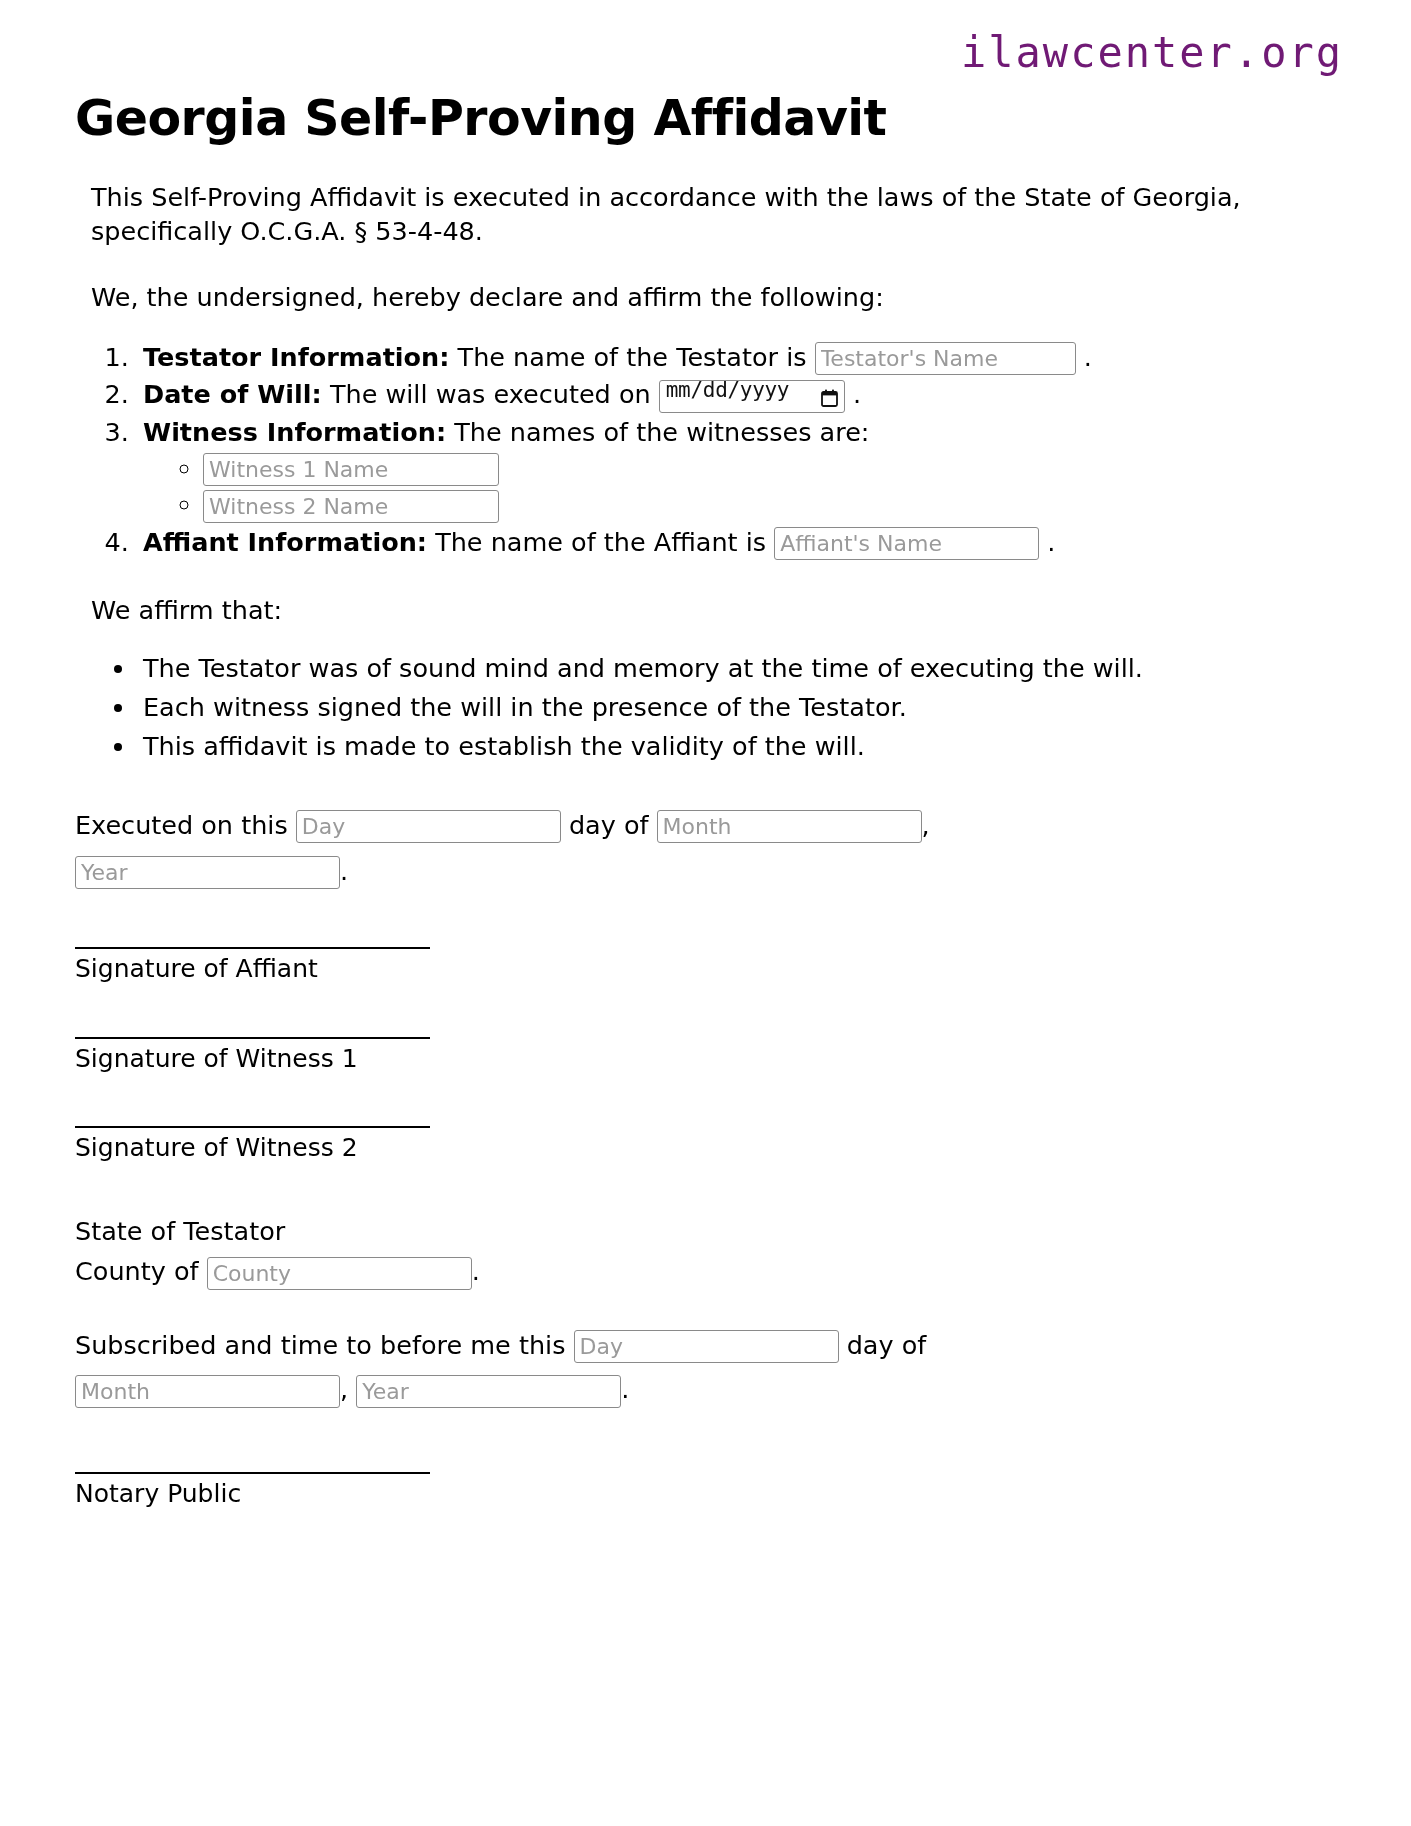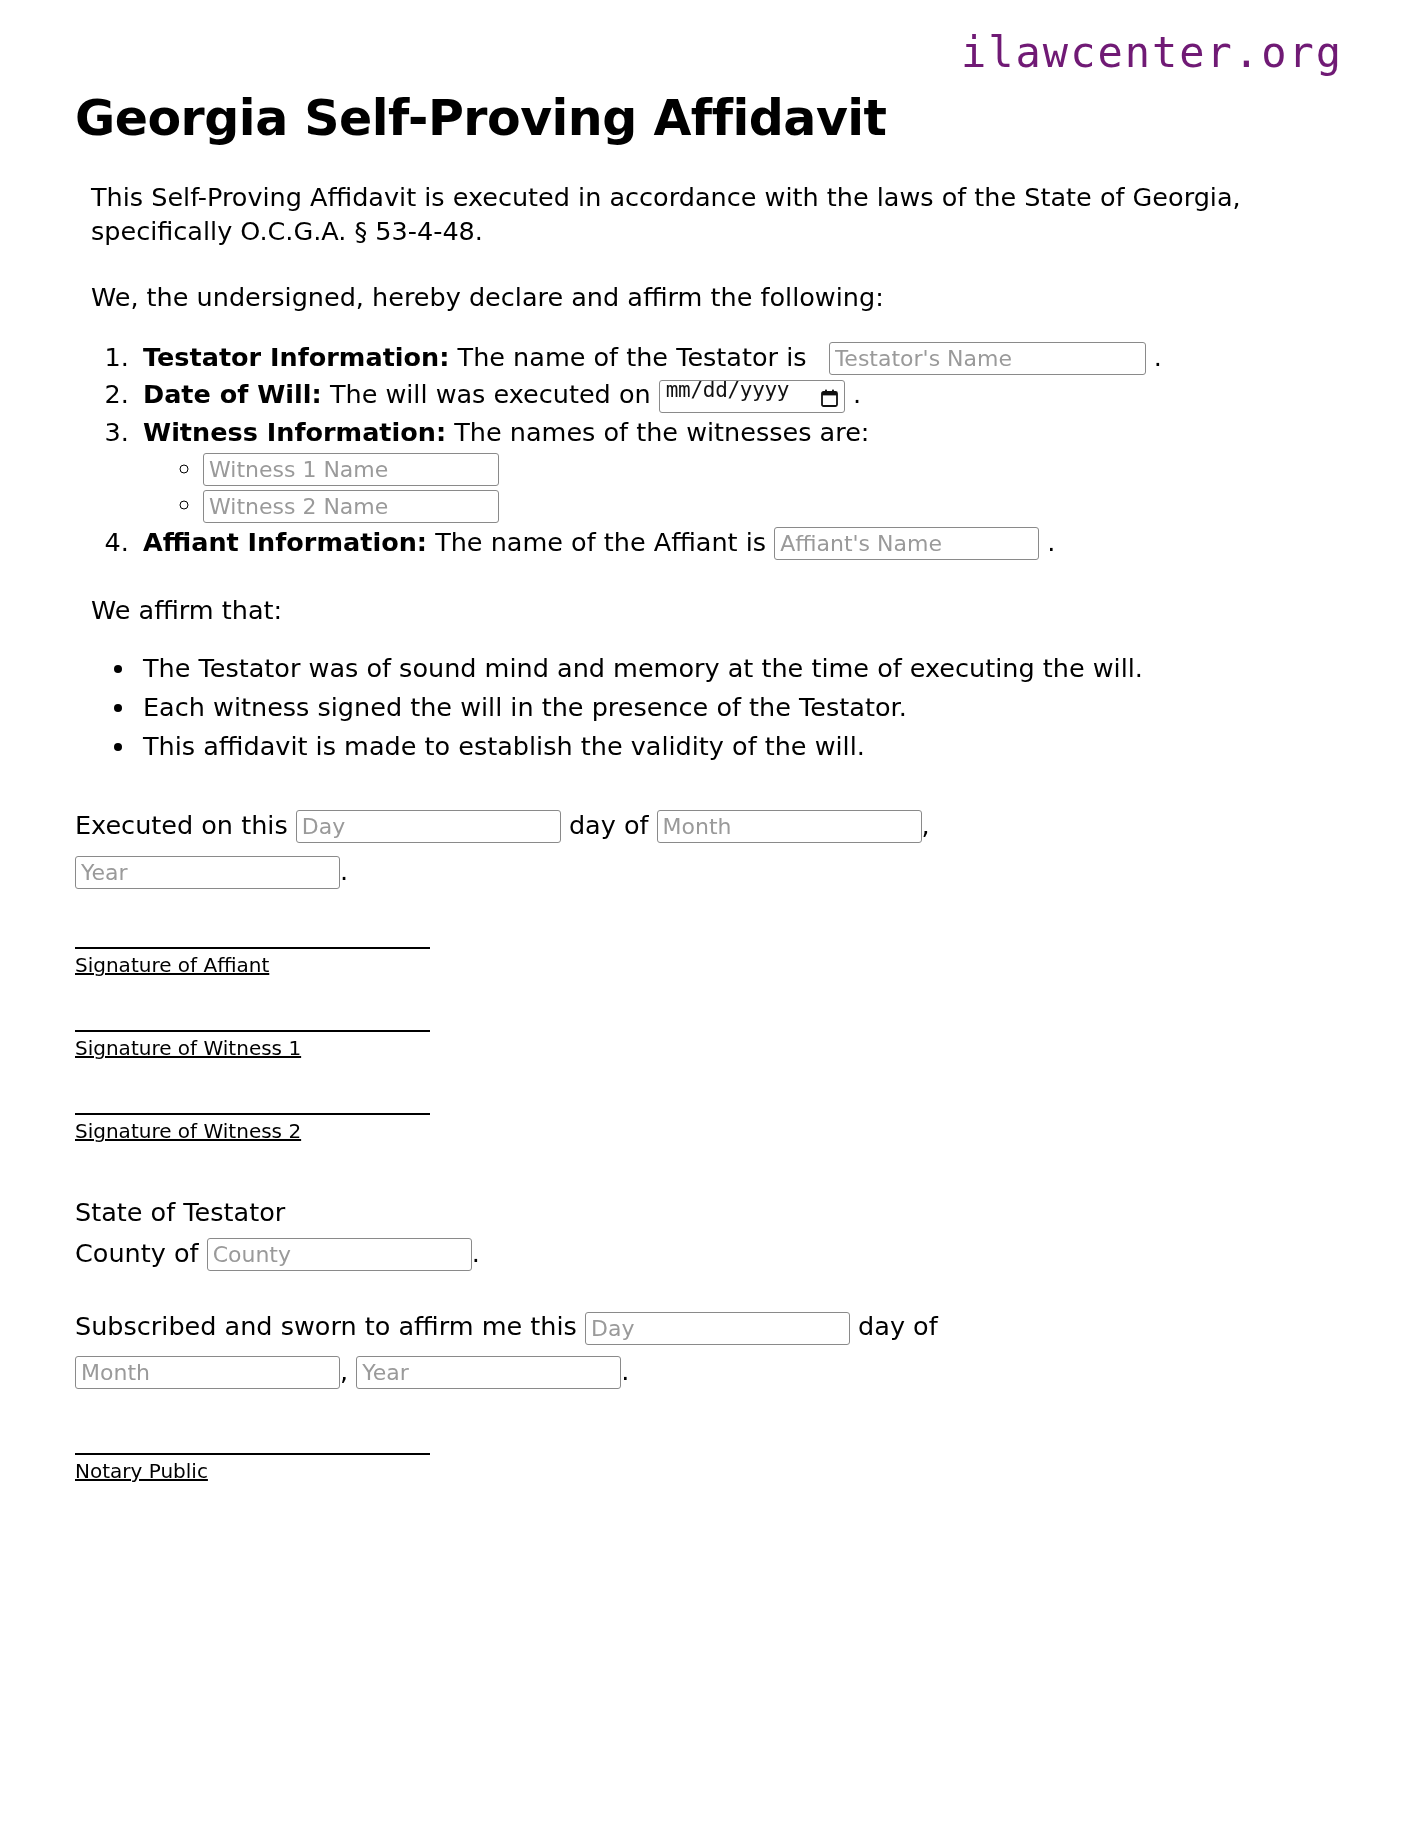--- a/index.html
+++ b/index.html
@@ -105,21 +105,21 @@
     box-sizing: border-box;
     vertical-align: middle;
     line-height: normal;
     height: 33px;
   }
   input.fld::placeholder {
     color: #9a9a9a;
     opacity: 1;
   }
 
-  .w-testator { width: 317px; margin-left: 14px; }
+  .w-testator { width: 261px; }
   .w-witness  { width: 296px; }
   .w-affiant  { width: 265px; }
   .w-day      { width: 265px; }
   .w-month    { width: 265px; }
   .w-year     { width: 265px; }
   .w-county   { width: 265px; }
   .w-nday     { width: 265px; }
   .w-nmonth   { width: 265px; }
   .w-nyear    { width: 265px; }
 
@@ -163,24 +163,23 @@
 
   
   .sig-group { margin-top: 56px; }
   .sig-line {
     width: 355px;
     border-top: 2.5px solid #000;
     margin: 0;
     height: 0;
   }
   .sig-label {
-    font-size: 20px;
+    font-size: 25px;
     line-height: 1.25;
     margin: 4px 0 0 0;
-    text-decoration: underline;
   }
   .sig-group.gap { margin-top: 52px; }
 
   .state-block {
     margin-top: 50px;
     font-size: 25.5px;
     line-height: 1.42;
   }
   .state-block .row2 { margin-top: 4px; display: block; }
 
@@ -292,21 +291,21 @@
 
   <div class="state-block">
     <span>State of Testator</span>
     <span class="row2">
       <span>County of</span>
       <input class="fld w-county" type="text" placeholder="County" style=""><span>.</span>
     </span>
   </div>
 
   <div class="notary-block">
-    <span>Subscribed and sworn to affirm me this</span>
+    <span>Subscribed and time to before me this</span>
     <input class="fld w-nday" type="text" placeholder="Day" style="">
     <span>day of</span>
     <span class="ln2">
       <input class="fld w-nmonth" type="text" placeholder="Month" style=""><span class="comma">,</span>
       <input class="fld w-nyear" type="text" placeholder="Year" style=""><span>.</span>
     </span>
   </div>
 
   <div class="sig-group notary-sig">
     <div class="sig-line"></div>

